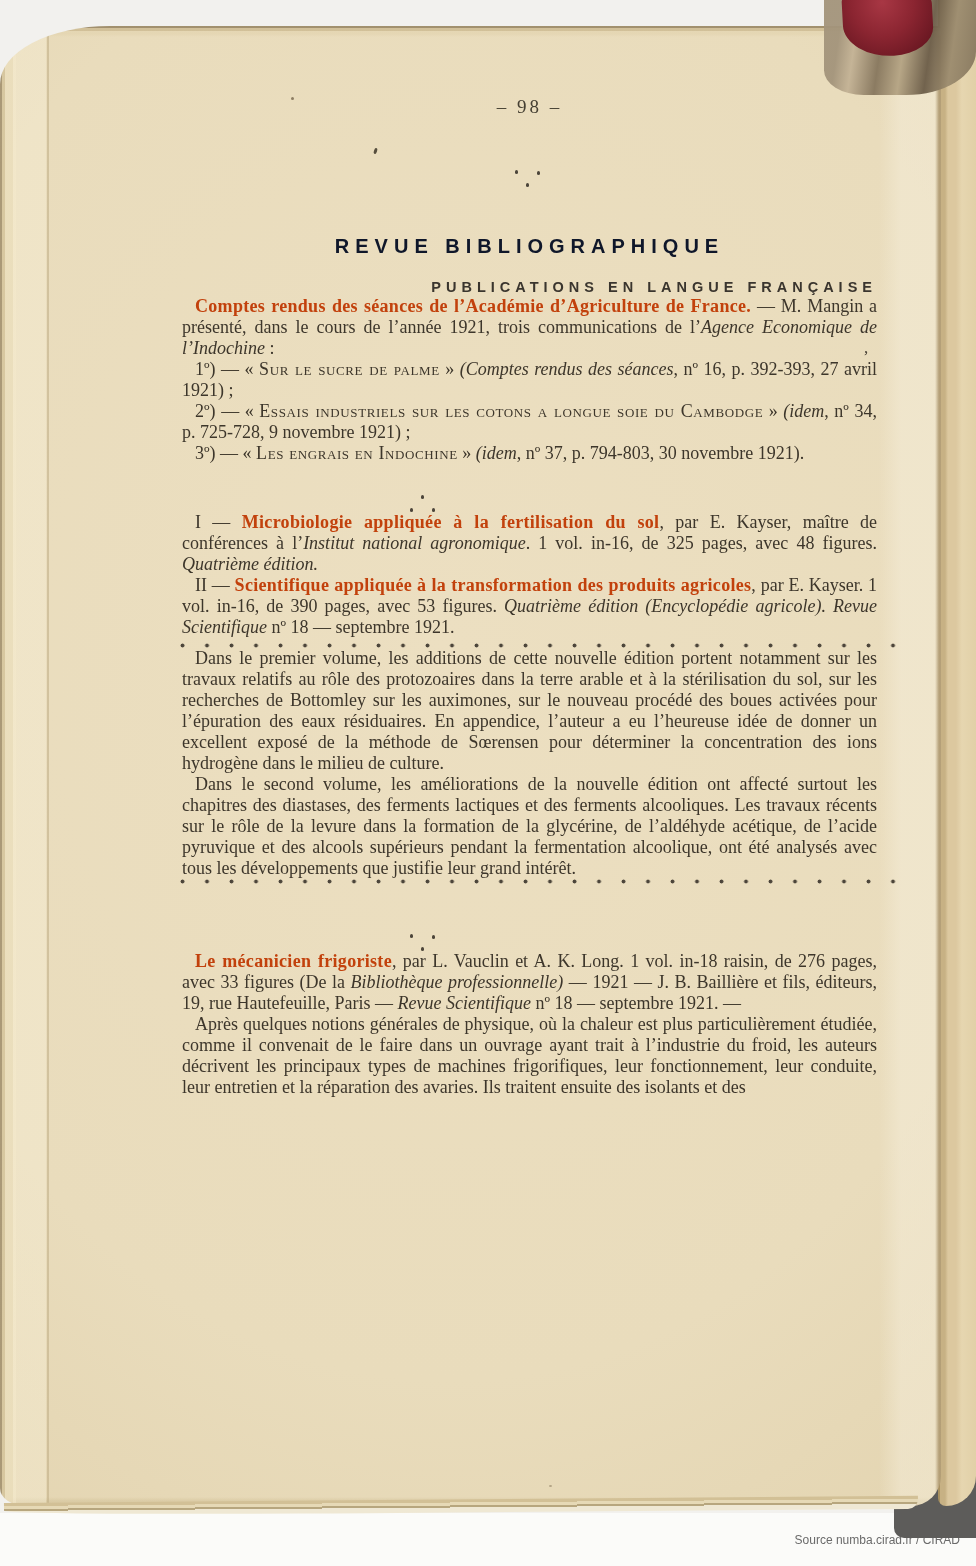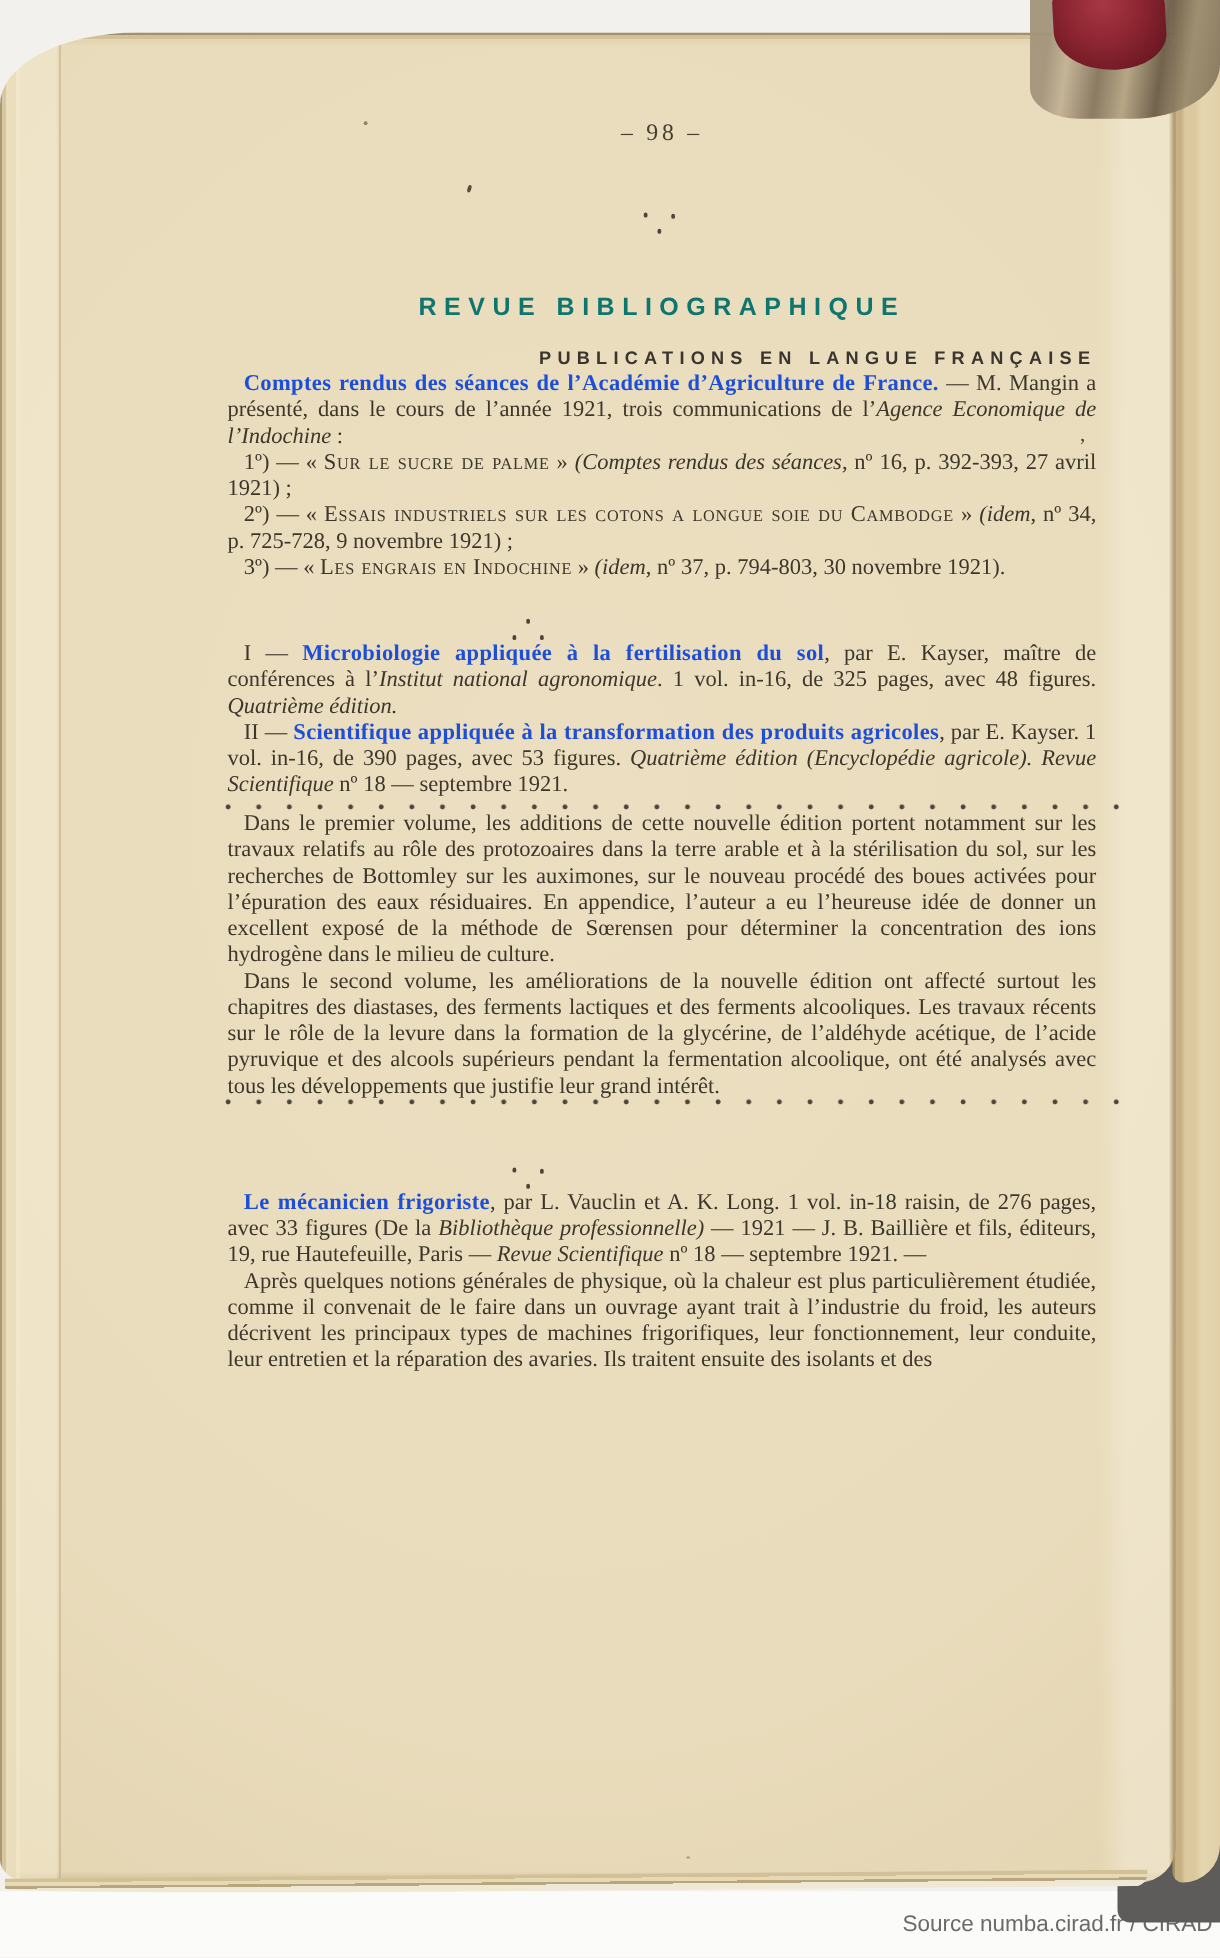--- a/index.html
+++ b/index.html
@@ -1,22 +1,22 @@
 <!DOCTYPE html>
 <html><head>
 <meta charset="utf-8">
 <style>
   html,body{margin:0;padding:0;}
   body{width:976px;height:1566px;background:#f2f1ee;font-family:"Liberation Serif",serif;}
   .scan{position:relative;width:976px;height:1566px;overflow:hidden;background:#f2f1ee;}
 
   
   .footer-strip{position:absolute;left:0;top:1513px;width:976px;height:53px;background:#fbfbf9;
-    display:flex;align-items:center;justify-content:flex-end;box-sizing:border-box;padding-right:6px;
-    font-family:"Liberation Sans",sans-serif;font-size:18px;color:#6a6a6a;}
+    display:flex;align-items:center;justify-content:flex-end;box-sizing:border-box;padding-right:16px;
+    font-family:"Liberation Sans",sans-serif;font-size:12px;color:#6a6a6a;}
   .dark-corner{position:absolute;left:894px;top:1452px;width:82px;height:86px;background:#5d5c5a;border-radius:3px 0 0 10px;}
   .gutter{position:absolute;left:938px;top:0;width:38px;height:1506px;
     background:linear-gradient(90deg,#a8905f 0 2px,#c7b184 2px 7px,#dcc89f 10px 18px,#e6d6b0 24px,#e1d0a7 38px);
     border-radius:0 0 52px 14px;}
   .page{position:absolute;left:0;top:26px;width:941px;height:1480px;
     border-radius:110px 3px 30px 26px / 58px 3px 30px 18px;
     background:
       linear-gradient(180deg, rgba(154,136,101,.9) 0 2px, rgba(205,187,146,.85) 2px 5px, rgba(226,211,174,.6) 5px 8px, rgba(0,0,0,0) 11px),
       linear-gradient(90deg, rgba(158,140,105,.85) 0 2px, rgba(209,192,150,.8) 2px 5px, rgba(233,220,185,.75) 5px 13px, rgba(244,233,203,.55) 13px 16px, rgba(0,0,0,0) 16px),
       linear-gradient(90deg, rgba(0,0,0,0) 0 47px, rgba(190,172,132,.55) 47px 49px, rgba(0,0,0,0) 49px),
@@ -36,25 +36,25 @@
   .speck{position:absolute;border-radius:50%;background:#8d7e63;}
   .speck.s1{left:291px;top:97px;width:3px;height:3px;}
   .speck.s2{left:374px;top:148px;width:3px;height:6px;border-radius:40%;transform:rotate(18deg);background:#564e3d;}
   .speck.s3{left:549px;top:1485px;width:3px;height:2px;opacity:.6;}
   .stray{position:absolute;left:864px;top:338px;font-size:17px;color:#4a4337;}
 
   
   .content{position:absolute;left:182px;top:0;width:695px;color:#3d362b;font-size:18px;line-height:21px;}
   .content p{margin:0;text-align:justify;}
   .indent{text-indent:13px;}
-  b{color:#1d4ed8;letter-spacing:.3px;}
+  b{color:#c2410c;letter-spacing:.3px;}
   .sc{font-variant:small-caps;letter-spacing:.6px;}
   .page-number{margin-top:96px;text-align:center;font-size:19px;line-height:22px;letter-spacing:3px;color:#464033;}
   h1{margin:46px 0 0 0;text-align:center;font-family:"Liberation Sans",sans-serif;font-weight:bold;
-     font-size:20px;line-height:26px;letter-spacing:6px;color:#0f766e;}
+     font-size:20px;line-height:26px;letter-spacing:6px;color:#0f172a;}
   h2{margin:19px 0 0 0;text-align:right;font-family:"Liberation Sans",sans-serif;font-weight:bold;
      font-size:14.5px;line-height:18px;letter-spacing:5px;color:#3a352e;}
   .asterism{position:relative;height:17px;width:30px;margin:0 auto;}
   .asterism i{position:absolute;width:3.5px;height:3.5px;border-radius:50%;background:#4c453a;}
   .a-up i:nth-child(1){left:0;top:0}.a-up i:nth-child(2){left:22px;top:1px}.a-up i:nth-child(3){left:11px;top:13px}
   .a-down i:nth-child(1){left:11px;top:0}.a-down i:nth-child(2){left:0;top:13px}.a-down i:nth-child(3){left:22px;top:13px}
   .shift{transform:translateX(-105px);}
   .mt-ast1{margin-top:52px;}
   .mt-academy{margin-top:22px;}
   .mt-item{margin-top:4px;}

